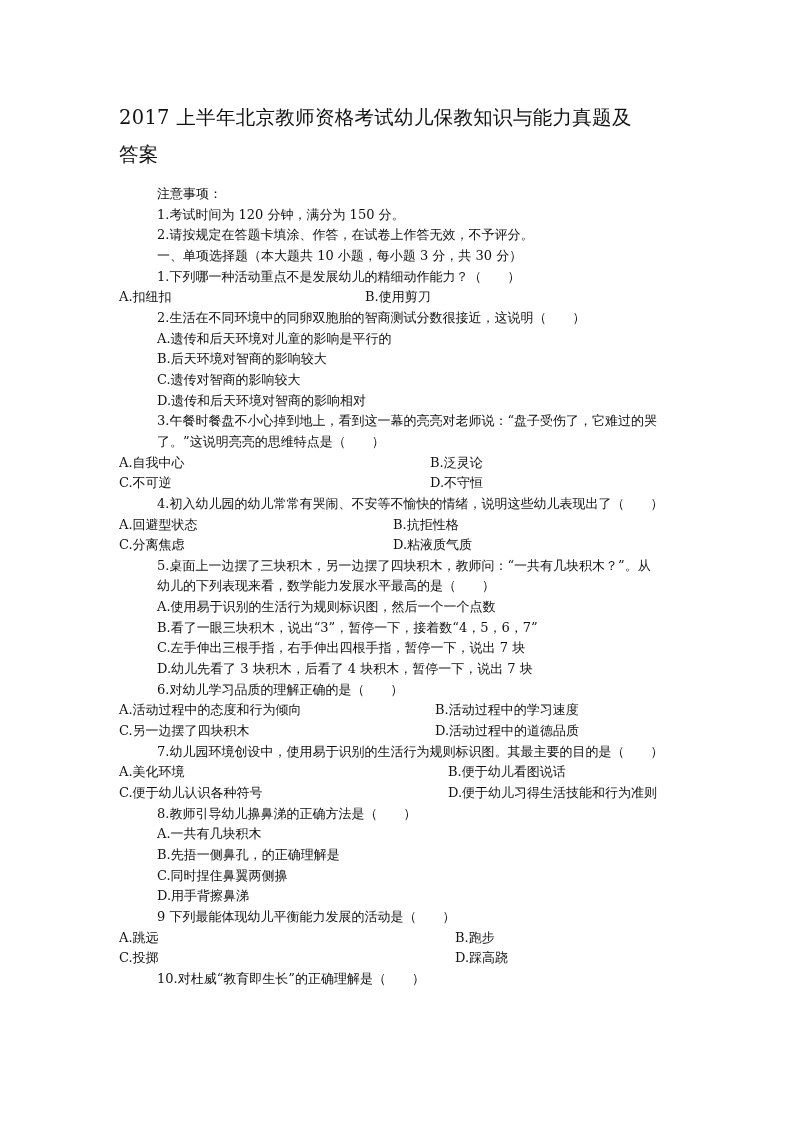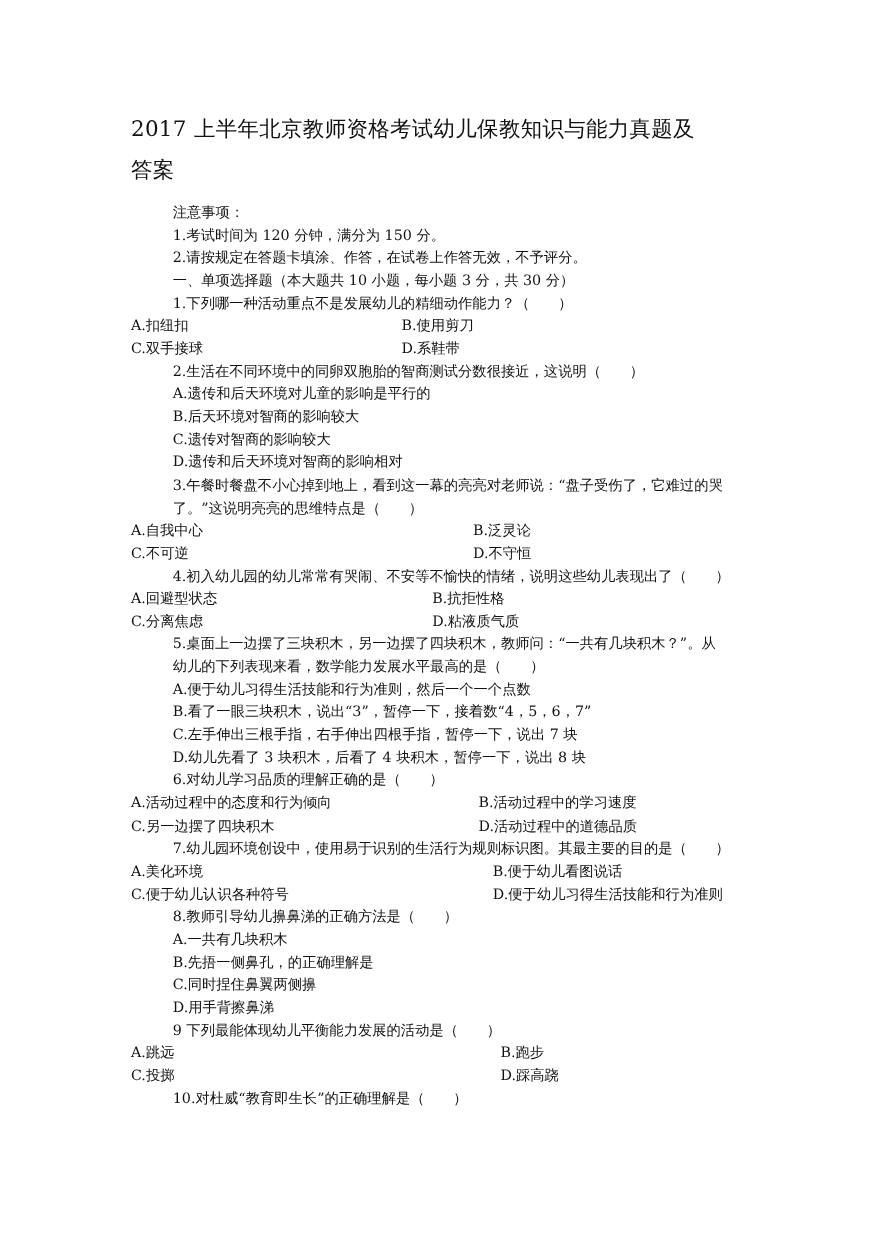--- a/index.html
+++ b/index.html
@@ -81,24 +81,20 @@
     <div class="line">注意事项：</div>
     <div class="line">1.考试时间为 120 分钟，满分为 150 分。</div>
     <div class="line">2.请按规定在答题卡填涂、作答，在试卷上作答无效，不予评分。</div>
     <div class="line">一、单项选择题（本大题共 10 小题，每小题 3 分，共 30 分）</div>
 
     <div class="line">1.下列哪一种活动重点不是发展幼儿的精细动作能力？（　　）</div>
     <div class="opt-row q1">
       <span class="opt-a">A.扣纽扣</span>
       <span class="opt-b">B.使用剪刀</span>
     </div>
-    <div class="opt-row q1">
-      <span class="opt-a">C.双手接球</span>
-      <span class="opt-b">D.系鞋带</span>
-    </div>
 
     <div class="line">2.生活在不同环境中的同卵双胞胎的智商测试分数很接近，这说明（　　）</div>
     <div class="line">A.遗传和后天环境对儿童的影响是平行的</div>
     <div class="line">B.后天环境对智商的影响较大</div>
     <div class="line">C.遗传对智商的影响较大</div>
     <div class="line">D.遗传和后天环境对智商的影响相对</div>
 
     <div class="line">3.午餐时餐盘不小心掉到地上，看到这一幕的亮亮对老师说：“盘子受伤了，它难过的哭</div>
     <div class="line">了。”这说明亮亮的思维特点是（　　）</div>
     <div class="opt-row q3">
@@ -115,24 +111,24 @@
       <span class="opt-a">A.回避型状态</span>
       <span class="opt-b">B.抗拒性格</span>
     </div>
     <div class="opt-row q4">
       <span class="opt-a">C.分离焦虑</span>
       <span class="opt-b">D.粘液质气质</span>
     </div>
 
     <div class="line">5.桌面上一边摆了三块积木，另一边摆了四块积木，教师问：“一共有几块积木？”。从</div>
     <div class="line">幼儿的下列表现来看，数学能力发展水平最高的是（　　）</div>
-    <div class="line">A.便于幼儿习得生活技能和行为准则，然后一个一个点数</div>
+    <div class="line">A.使用易于识别的生活行为规则标识图，然后一个一个点数</div>
     <div class="line">B.看了一眼三块积木，说出“3”，暂停一下，接着数“4，5，6，7”</div>
     <div class="line">C.左手伸出三根手指，右手伸出四根手指，暂停一下，说出 7 块</div>
-    <div class="line">D.幼儿先看了 3 块积木，后看了 4 块积木，暂停一下，说出 8 块</div>
+    <div class="line">D.幼儿先看了 3 块积木，后看了 4 块积木，暂停一下，说出 7 块</div>
 
     <div class="line">6.对幼儿学习品质的理解正确的是（　　）</div>
     <div class="opt-row q6">
       <span class="opt-a">A.活动过程中的态度和行为倾向</span>
       <span class="opt-b">B.活动过程中的学习速度</span>
     </div>
     <div class="opt-row q6">
       <span class="opt-a">C.另一边摆了四块积木</span>
       <span class="opt-b">D.活动过程中的道德品质</span>
     </div>

